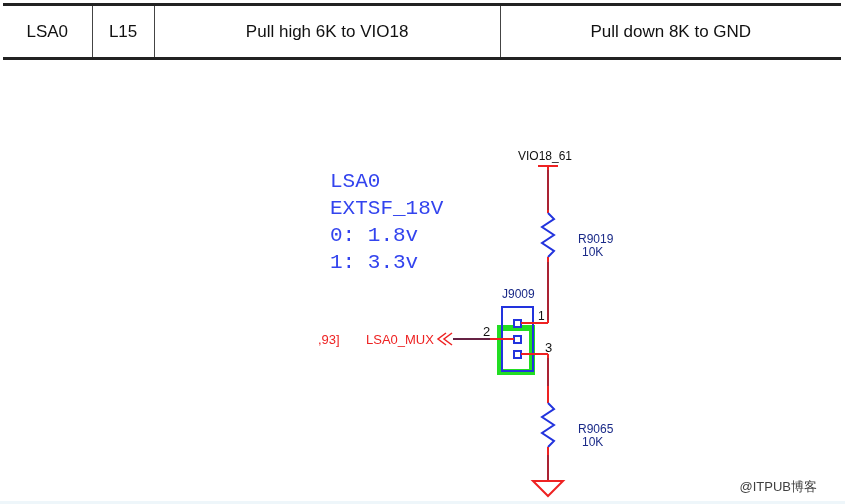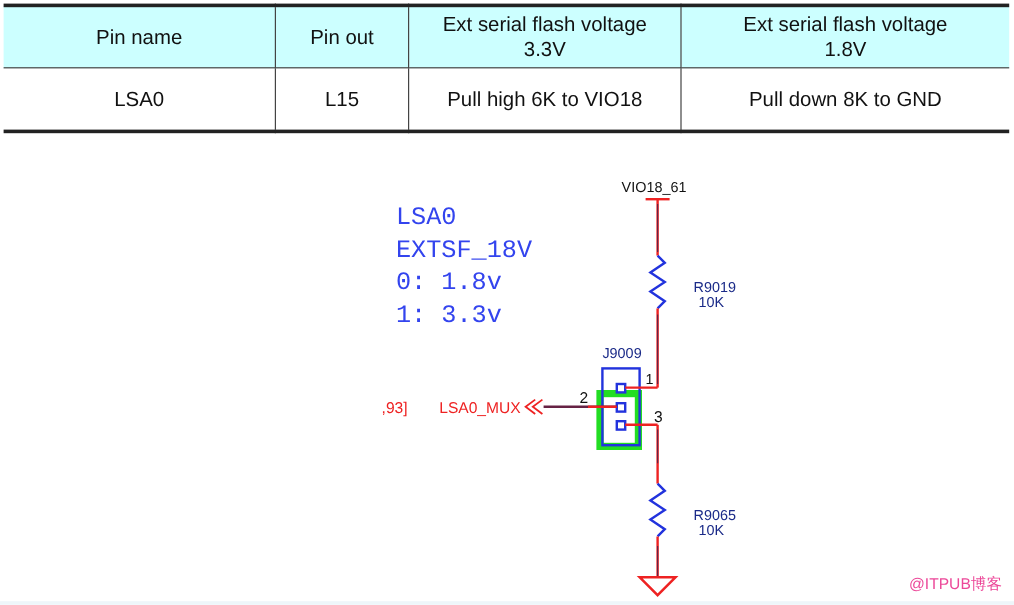--- a/index.html
+++ b/index.html
@@ -9,34 +9,28 @@
   table.pins tr.hdr th{background:#ccffff;height:50px;line-height:21px;}
   table.pins tr.row td{background:#fff;height:51px;}
   table.pins th:first-child, table.pins td:first-child{border-left:none;}
   table.pins th:last-child, table.pins td:last-child{border-right:none;}
   .c1{width:226px}.c2{width:110px}.c3{width:226px}
   svg{position:absolute;left:0;top:0;}
   .note{font-family:"Liberation Mono","DejaVu Sans Mono",monospace;fill:#3344ee;font-size:21px;}
   .lbl{font-family:"Liberation Sans",sans-serif;font-size:12px;fill:#111;}
   .lblb{font-family:"Liberation Sans",sans-serif;font-size:12px;fill:#1a2a88;}
   .net{font-family:"Liberation Sans",sans-serif;font-size:13px;fill:#ee2222;}
-  .wm{position:absolute;right:10px;bottom:8px;font-size:13px;color:#ec4899;}
+  .wm{position:absolute;right:28px;bottom:8px;font-size:13px;color:#404040;}
   .bottom-strip{position:absolute;left:0;bottom:0;width:845px;height:3px;background:#eef6fa;}
 </style>
 </head>
 <body>
 
 <table class="pins">
   <tbody>
-      <tr class="hdr">
-    <th class="c1">Pin name</th>
-    <th class="c2">Pin out</th>
-    <th class="c3"><span>Ext serial flash voltage</span><br><span>3.3V</span></th>
-    <th><span>Ext serial flash voltage</span><br><span>1.8V</span></th>
-  </tr>
   <tr class="row">
     <td>LSA0</td>
     <td>L15</td>
     <td>Pull high 6K to VIO18</td>
     <td>Pull down 8K to GND</td>
   </tr>
 </tbody>
   </table>
 
 <svg width="845" height="504" viewBox="0 0 845 504">

